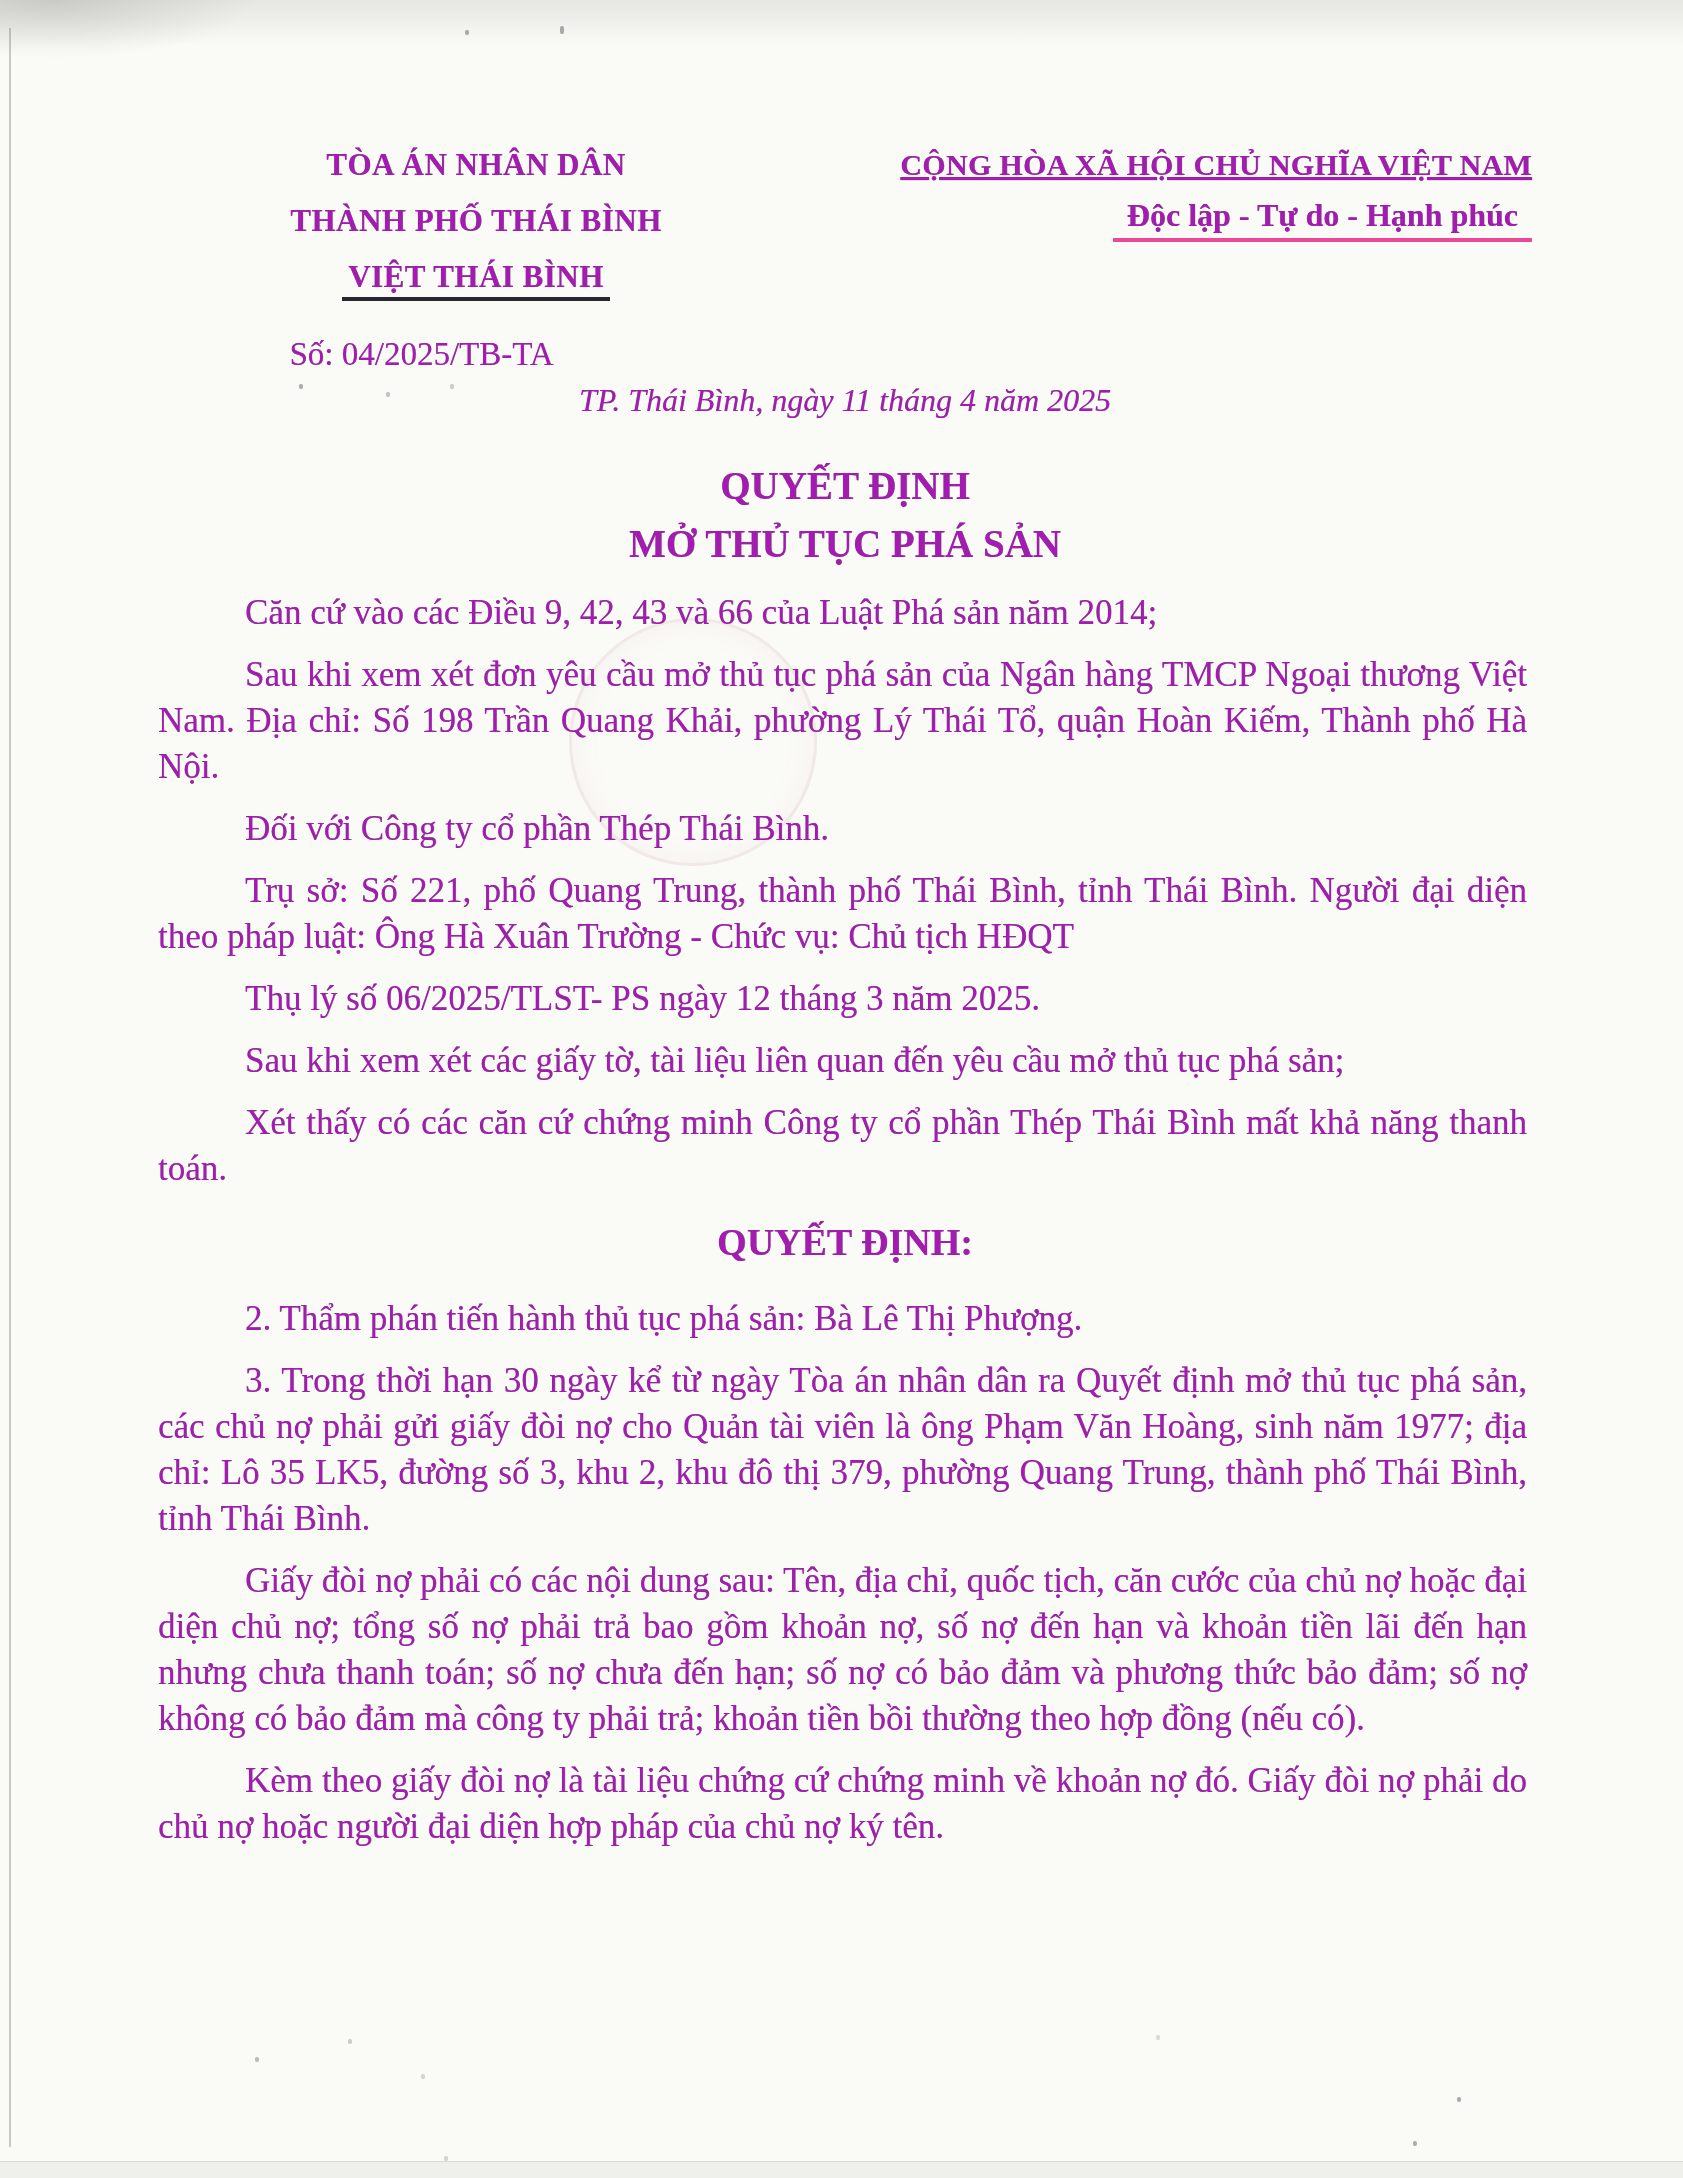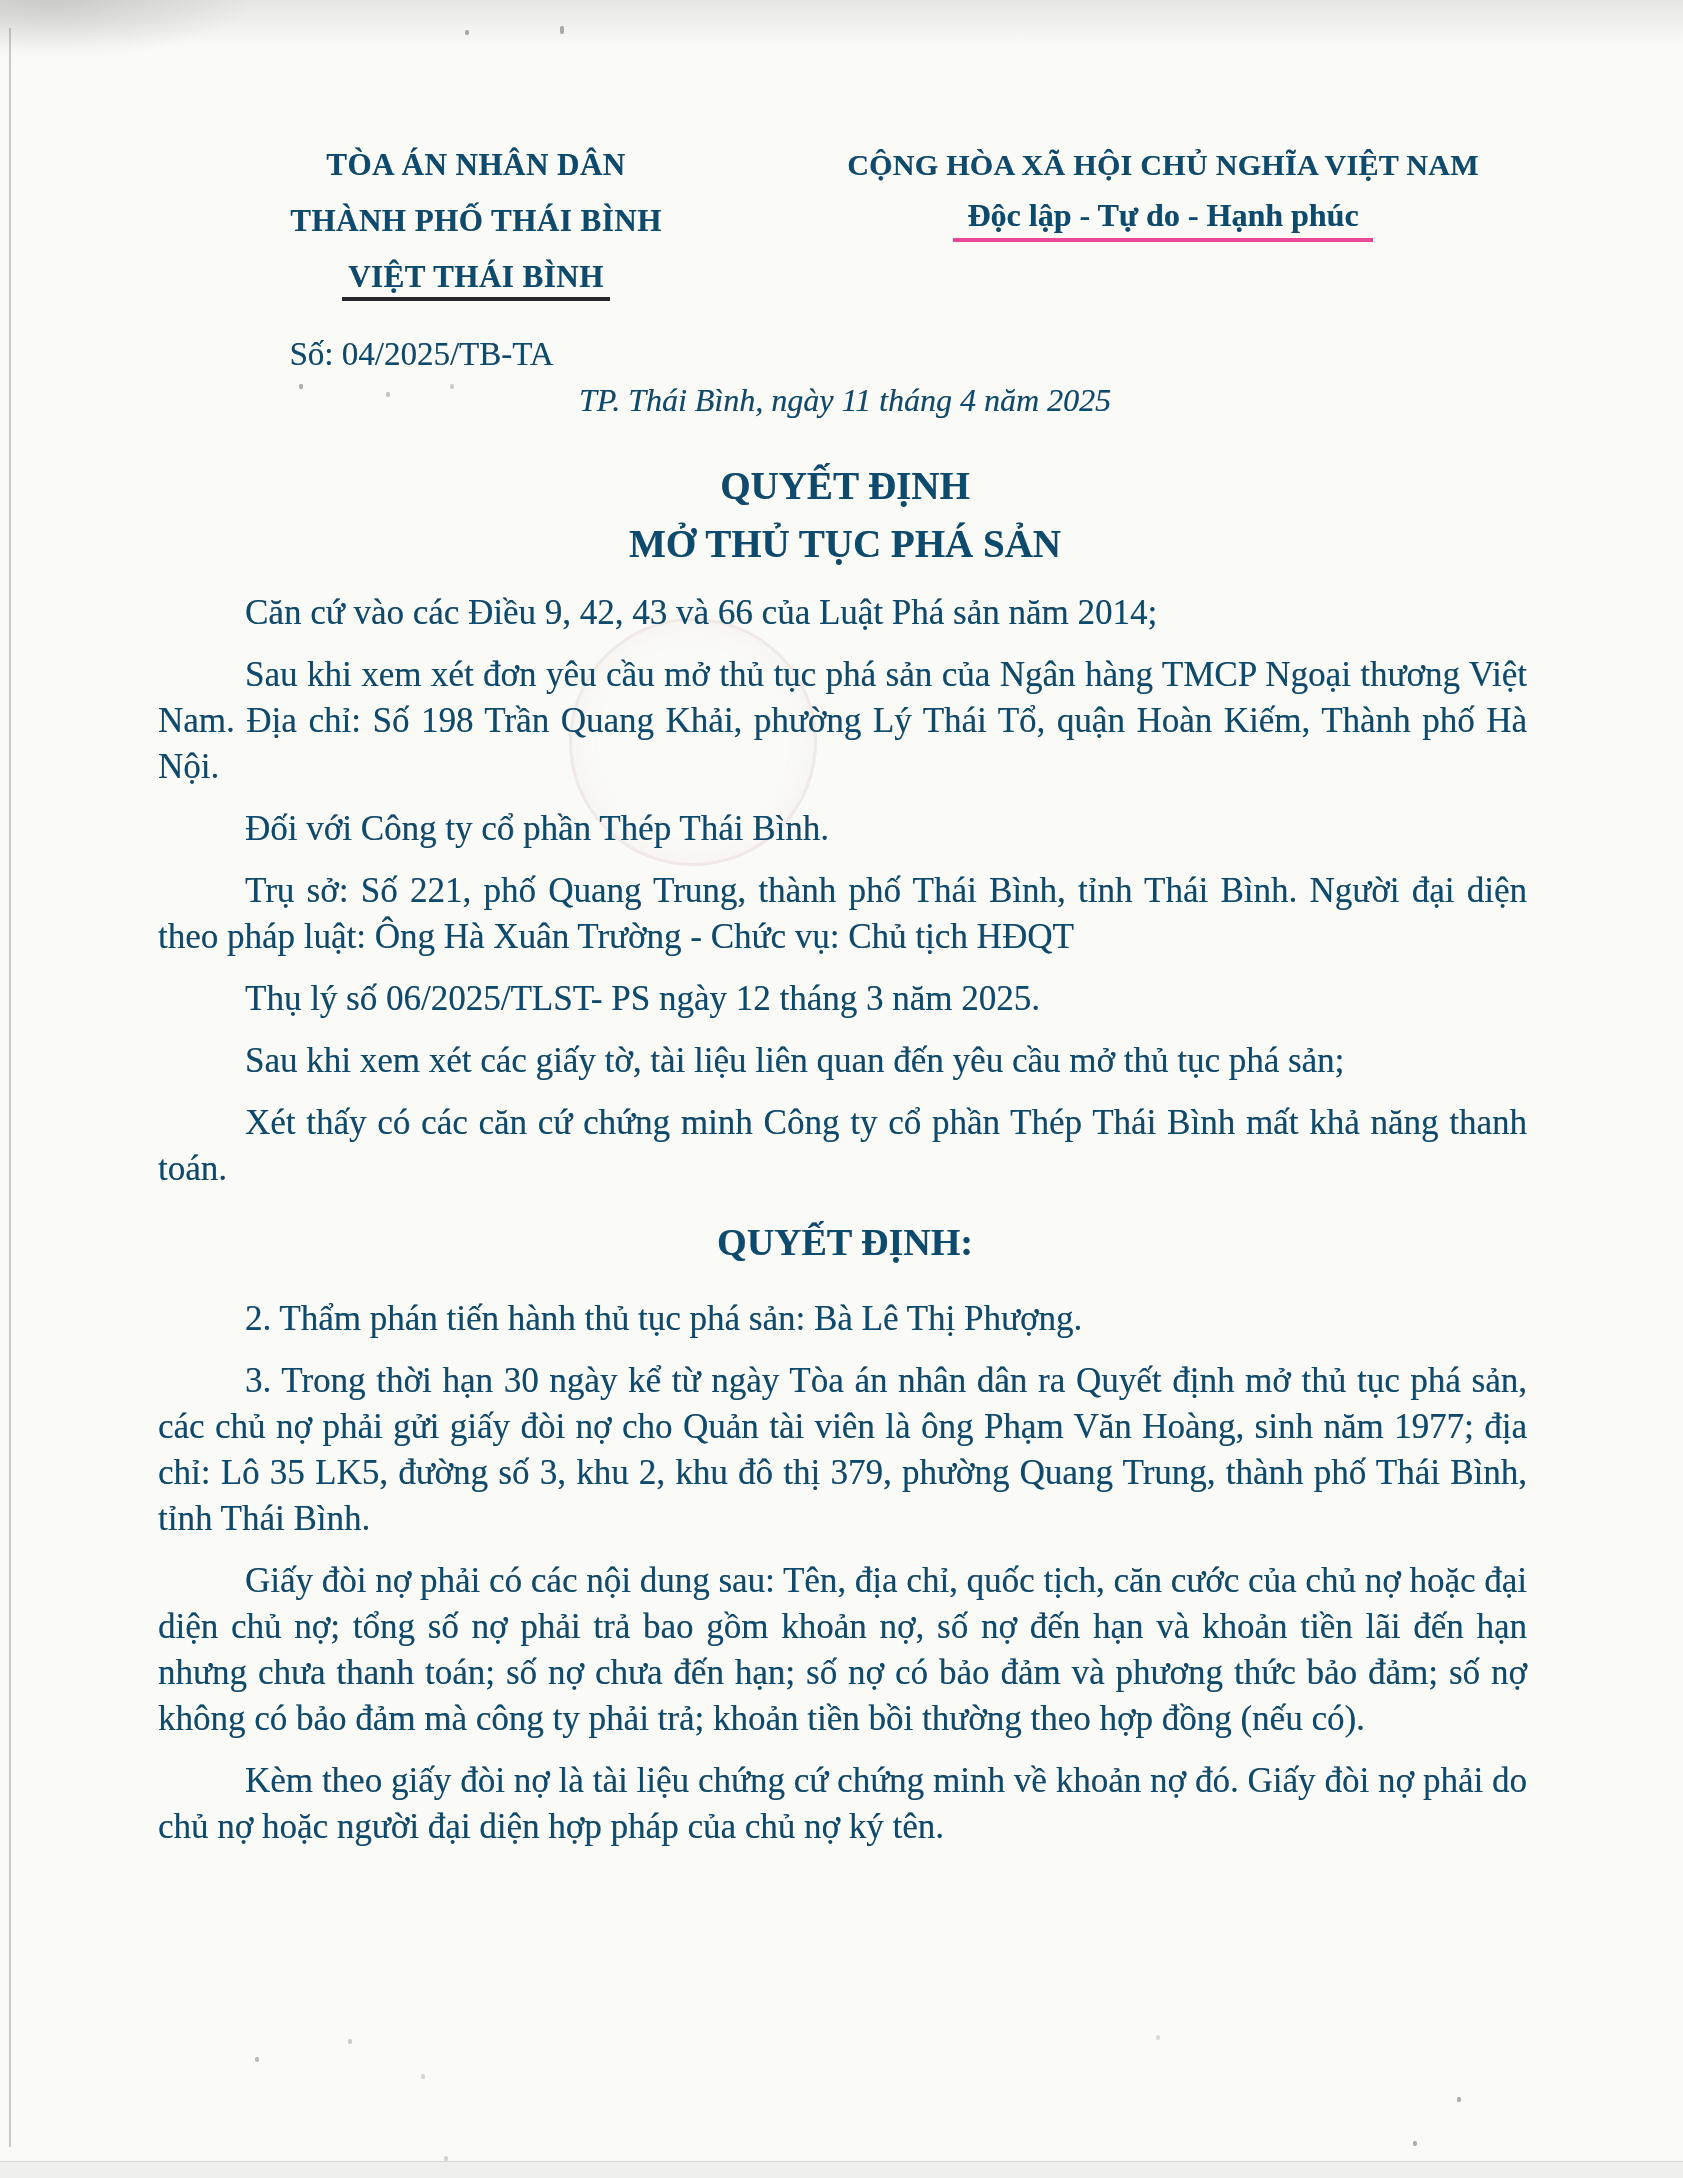--- a/index.html
+++ b/index.html
@@ -7,21 +7,21 @@
     padding: 0;
     background: #e8e8e6;
   }
   .page {
     position: relative;
     width: 1683px;
     height: 2178px;
     background: #fafaf7;
     overflow: hidden;
     font-family: "Liberation Serif", "DejaVu Serif", serif;
-    color: #0c4a6e;
+    color: #a21caf;
   }
   
   .scan-top-band {
     position: absolute; left: 0; top: 0; width: 100%; height: 46px;
     background: linear-gradient(180deg, rgba(205,205,201,0.45), rgba(250,250,247,0));
     pointer-events: none;
   }
   .scan-corner-smudge {
     position: absolute; left: 0; top: 0; width: 257px; height: 59px;
     background: radial-gradient(ellipse at 20% 0%, rgba(160,160,156,0.40), rgba(250,250,247,0) 70%);
@@ -60,21 +60,21 @@
   }
   .hdr { display: flex; }
   .hdr-left {
     width: 636px;
     text-align: center;
     font-weight: bold;
     font-size: 31px;
     line-height: 56px;
     letter-spacing: 0.5px;
   }
-  .hdr-right { flex: 1; text-align: center; }
+  .hdr-right { flex: 1; text-align: right; text-decoration: underline; }
   .hdr-right .nat {
     font-weight: bold;
     font-size: 30px;
     line-height: 56px;
     letter-spacing: 0.3px;
   }
   .hdr-right .motto-line { line-height: 56px; }
   .motto-underline {
     display: inline-block;
     font-weight: bold;

